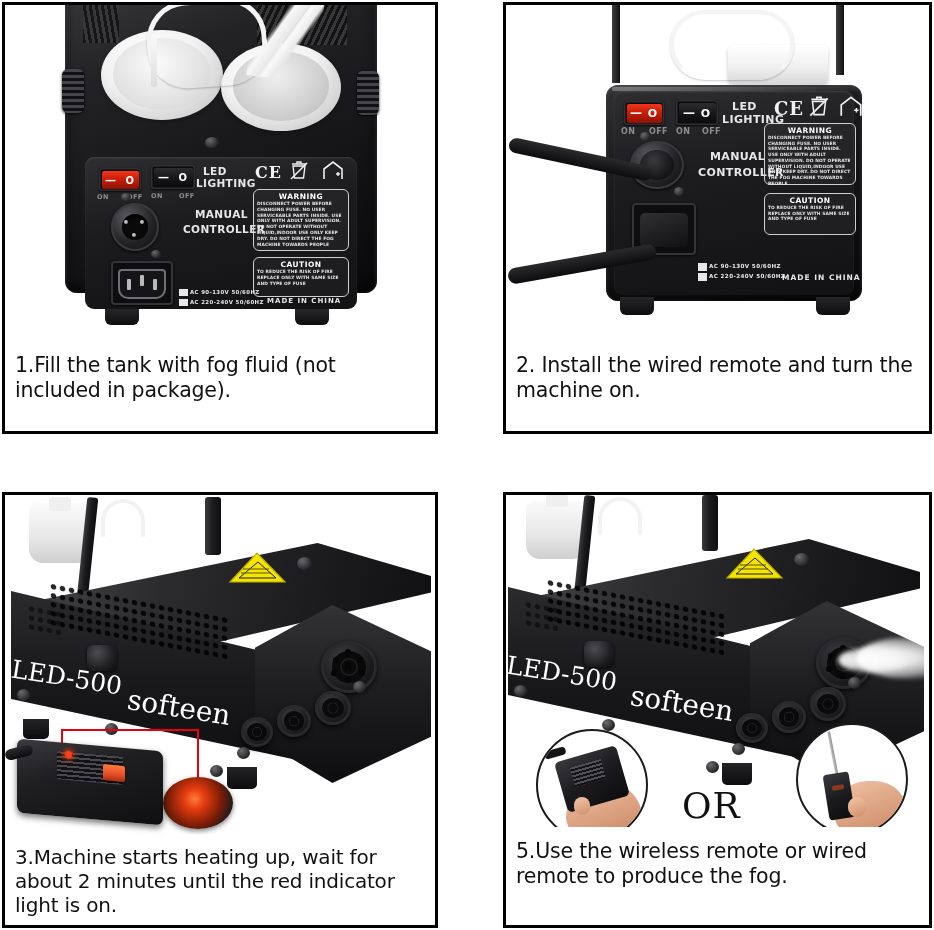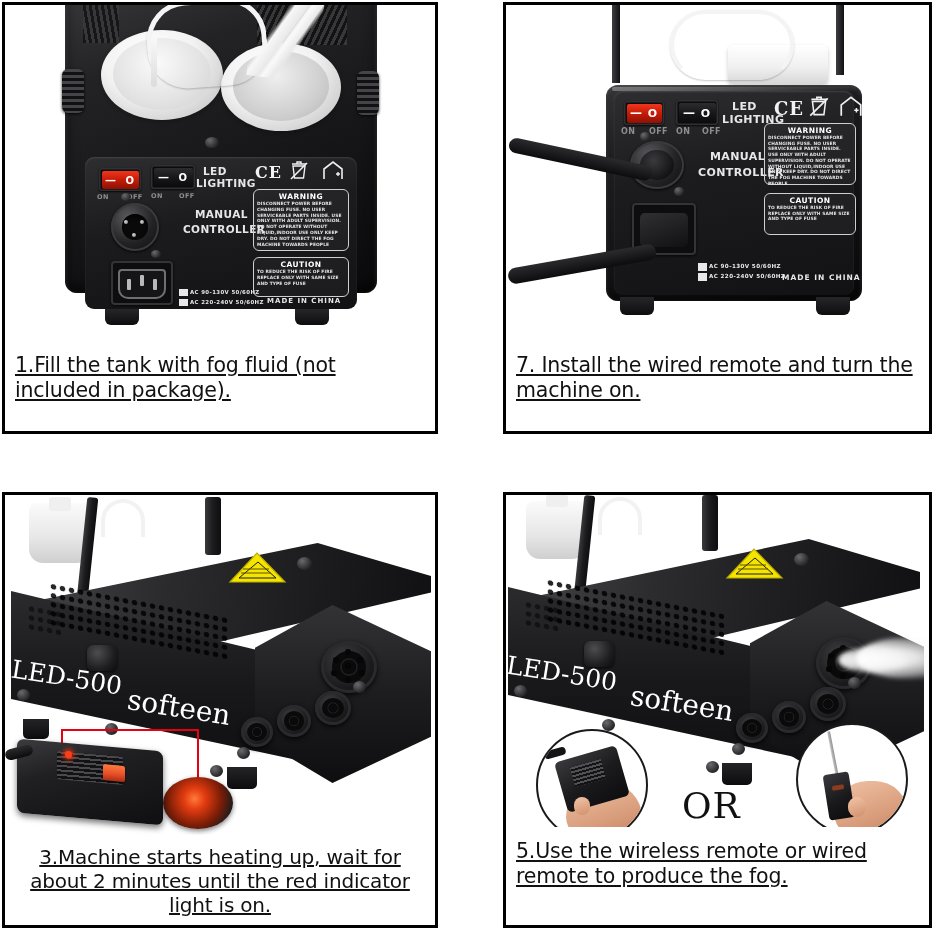--- a/index.html
+++ b/index.html
@@ -12,23 +12,23 @@
   #panel3{left:2px;  top:492px; width:436px;height:436px;}
   #panel4{left:503px;top:492px; width:429px;height:436px;}
 
   .photo{position:absolute;left:0;top:0;right:0;background:#fff;overflow:hidden;}
   #panel1 .photo,#panel2 .photo{height:336px;}
   #panel3 .photo{height:340px;}
   #panel4 .photo{height:332px;}
 
   .caption{position:absolute;left:0;right:0;bottom:0;padding:8px 10px 1px 10px;
     font-family:"DejaVu Sans",sans-serif;font-size:20.5px;line-height:1.2;color:#111;
-    letter-spacing:-0.2px;box-sizing:border-box;text-decoration:underline;}
+    letter-spacing:-0.2px;box-sizing:border-box;}
   #panel1 .caption,#panel2 .caption{top:340px;}
-  #panel3 .caption{top:342px;text-align:center;}
+  #panel3 .caption{top:342px;}
   #panel4 .caption{top:336px;}
   .edge-hl{position:absolute;background:linear-gradient(90deg,rgba(255,255,255,.30),rgba(255,255,255,.02));}
 
   
   .rear-shell{position:absolute;border-radius:12px;
      background:linear-gradient(160deg,#3b3b3e 0%,#232326 25%,#141416 65%,#0a0a0c 100%);
      box-shadow:inset 0 2px 5px rgba(255,255,255,.16), inset 0 -6px 14px rgba(0,0,0,.65);}
   .rear-face{position:absolute;border-radius:9px;
      background:linear-gradient(170deg,#2e2e31 0%,#1c1c1f 40%,#121214 100%);
      box-shadow:inset 0 1px 2px rgba(255,255,255,.12);}
@@ -291,21 +291,21 @@
       <div style="position:absolute;left:192px;top:258px;width:9px;height:8px;background:#e8e8e8;"></div>
       <div class="lbl tiny" style="left:203px;top:258px;font-size:5.6px;">AC 90-130V 50/60HZ</div>
       <div style="position:absolute;left:192px;top:268px;width:9px;height:8px;background:#e8e8e8;"></div>
       <div class="lbl tiny" style="left:203px;top:268px;font-size:5.6px;">AC 220-240V 50/60HZ</div>
       <div class="lbl" style="left:276px;top:268px;font-size:7.5px;letter-spacing:1px;">MADE IN CHINA</div>
 
       <div class="foot" style="left:114px;top:292px;width:34px;height:18px;"></div>
       <div class="foot" style="left:310px;top:292px;width:34px;height:18px;"></div>
     </div>
 
-    <div class="caption">7. Install the wired remote and turn the machine on.</div>
+    <div class="caption">2. Install the wired remote and turn the machine on.</div>
   </div>
 
   <div class="panel" id="panel3">
     <div class="photo">
 
       <div style="position:absolute;left:24px;top:8px;width:62px;height:60px;border-radius:8px 8px 14px 14px;background:linear-gradient(180deg,#fbfbfb,#e6e6e6 60%,#cfcfcf);"></div>
       <div style="position:absolute;left:44px;top:2px;width:22px;height:14px;border-radius:3px;background:#efefef;"></div>
       <div style="position:absolute;left:96px;top:4px;width:36px;height:34px;border-radius:30px 30px 0 0;border:4px solid #f2f2f2;border-bottom:none;"></div>
 
       <div class="handle" style="left:74px;top:2px;width:11px;height:160px;transform:rotate(6deg);"></div>

